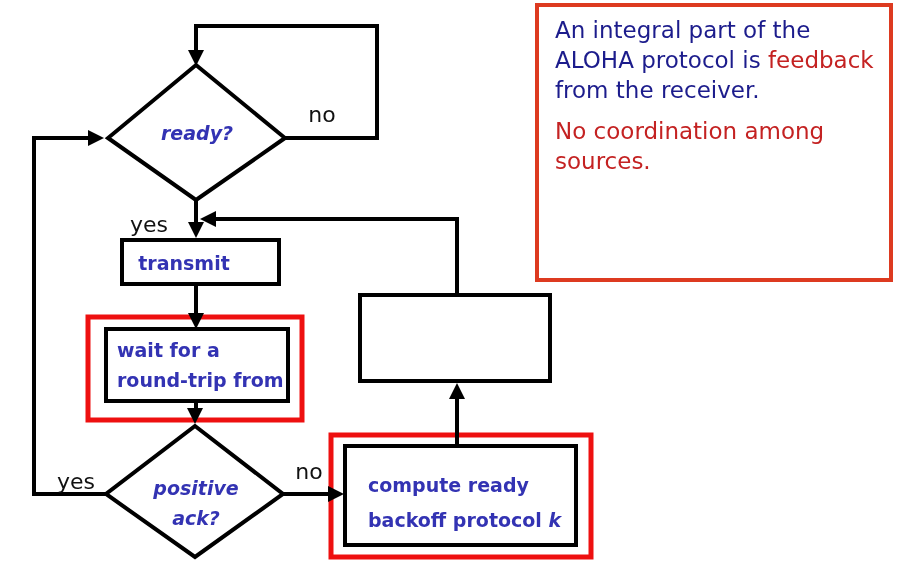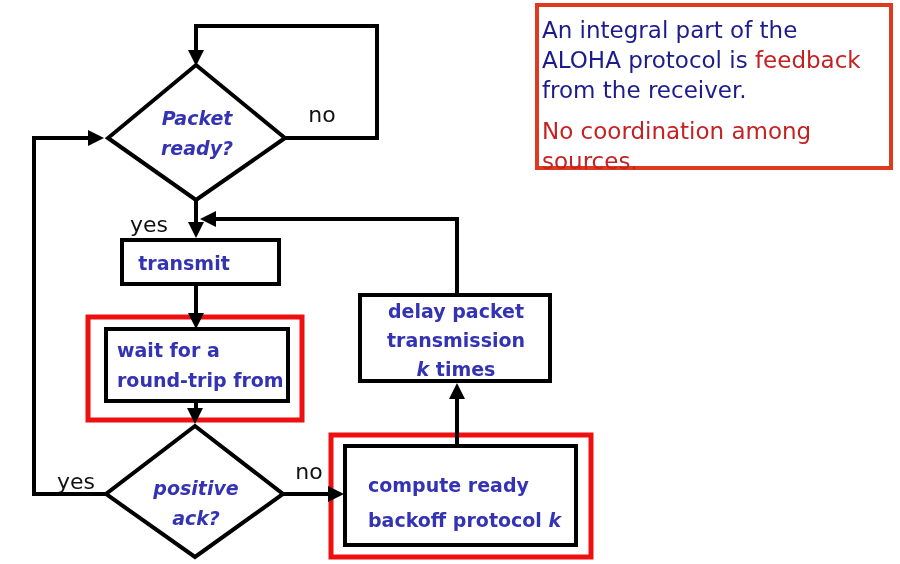--- a/index.html
+++ b/index.html
@@ -24,23 +24,23 @@
     position:absolute;color:var(--flow-blue);font-weight:bold;font-size:19px;
     line-height:30px;white-space:nowrap;
   }
   .center{transform:translate(-50%,-50%);text-align:center;}
   .ital{font-style:italic;}
   .edge{
     position:absolute;color:#111111;font-size:22px;font-weight:normal;
     transform:translate(-50%,-50%);white-space:nowrap;
   }
   .note{
-    position:absolute;left:535px;top:3px;width:358px;height:167px;
+    position:absolute;left:535px;top:3px;width:358px;height:279px;
     border:4px solid var(--border-red);background:#ffffff;
-    padding:8px 12px 0 3px;
+    padding:8px 12px 0 16px;
     color:var(--note-navy);font-size:23px;line-height:30px;font-weight:500;
   }
   .note p{margin:0 0 11px 0;}
   .note .red{color:var(--red-text);}
   .note .p2{color:var(--red-text);}
 </style>
 </head>
 <body>
 
 <div class="stage">
@@ -70,41 +70,35 @@
 
     <polygon class="shape" points="196,65 285,138 196,200 108,138"></polygon>
     <rect class="shape" x="122" y="240" width="157" height="44"></rect>
     <rect class="shape" x="106" y="329" width="182" height="72"></rect>
     <rect class="shape" x="360" y="295" width="190" height="86"></rect>
     <polygon class="shape" points="195,426 283,494 195,557 106,494"></polygon>
     <rect class="shape" x="345" y="446" width="231" height="99"></rect>
   </svg>
 
   <div class="lbl center ital" style="left:197px;top:133px;">
-    <div>Packet</div>
     <div>ready?</div>
   </div>
 
   <div class="lbl center" style="left:184px;top:263px;">transmit</div>
 
   <div class="lbl" style="left:117px;top:335px;">
     <div>wait for a</div>
     <div>round-trip from</div>
   </div>
 
   <div class="lbl center ital" style="left:196px;top:503px;">
     <div>positive</div>
     <div>ack?</div>
   </div>
 
-  <div class="lbl center" style="left:456px;top:340px;line-height:29px;">
-    <div>delay packet</div>
-    <div>transmission</div>
-    <div><span class="ital">k</span><span> times</span></div>
-  </div>
 
   <div class="lbl" style="left:368px;top:468px;line-height:35px;">
     <div>compute ready</div>
     <div><span>backoff protocol </span><span class="ital">k</span></div>
   </div>
 
   <div class="edge" style="left:322px;top:114px;">no</div>
   <div class="edge" style="left:149px;top:224px;">yes</div>
   <div class="edge" style="left:76px;top:481px;">yes</div>
   <div class="edge" style="left:309px;top:471px;">no</div>

